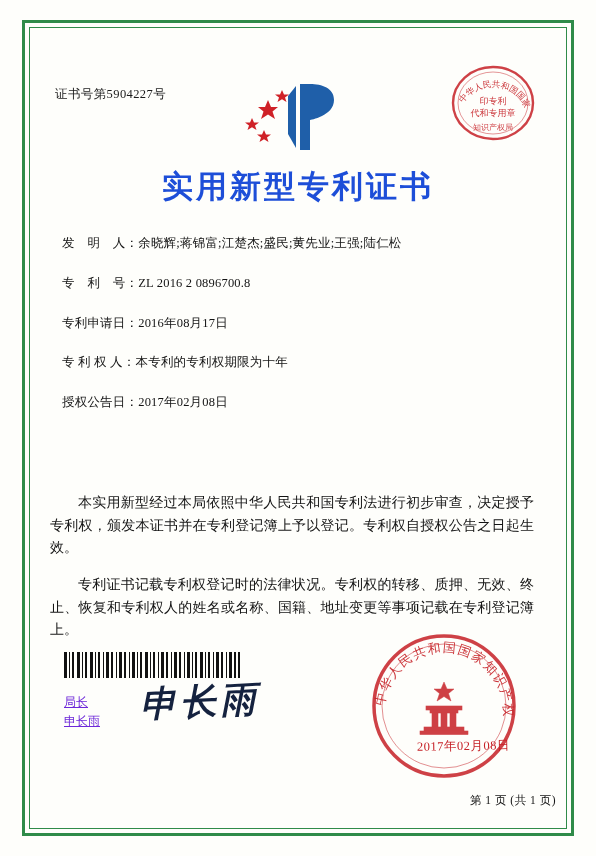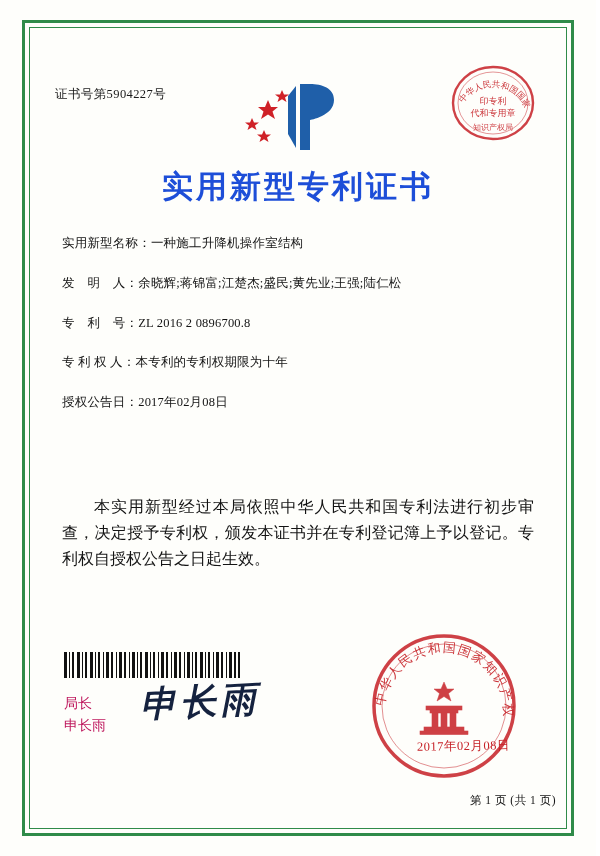--- a/index.html
+++ b/index.html
@@ -109,24 +109,24 @@
   .field-label {
     display: inline;
   }
   .field-value {
     display: inline;
   }
 
   
   .paras {
     position: absolute;
-    left: 22px;
+    left: 10px;
     right: 22px;
     top: 440px;
-    font-size: 16px;
+    font-size: 14px;
     line-height: 1.62;
     color: #141414;
     text-align: justify;
   }
   .para {
     text-indent: 2em;
     margin-bottom: 3px;
   }
 
   
@@ -137,23 +137,24 @@
     width: 176px;
     height: 26px;
     overflow: hidden;
   }
 
   
   .sig-block {
     position: absolute;
     left: 24px;
     top: 655px;
-    font-size: 14px;
-    color: #be185d;
+    font-size: 12px;
+    color: #6d28d9;
     line-height: 1.55;
+    text-decoration: underline;
   }
   .signature {
     position: absolute;
     left: 100px;
     top: 640px;
     font-size: 36px;
     font-family: "DejaVu Serif", serif;
     color: #15223f;
     letter-spacing: 4px;
     transform: rotate(-3deg);
@@ -226,38 +227,39 @@
         <text x="43" y="44" text-anchor="middle" font-size="9" fill="#c62026" opacity="0.9" font-family="DejaVu Serif, serif">印专利</text>
         <text x="43" y="56" text-anchor="middle" font-size="9" fill="#c62026" opacity="0.9" font-family="DejaVu Serif, serif">代和专用章</text>
         <text x="43" y="70" text-anchor="middle" font-size="8" fill="#c62026" opacity="0.85" font-family="DejaVu Serif, serif">知识产权局</text>
       </svg>
     </div>
 
     <div class="title">实用新型专利证书</div>
 
     <div class="fields">
       <div class="field-row">
-        <span class="field-label">实用新型名称：</span><span class="field-value">一种施工升降机操作室结构</span>
-      </div>
-      <div class="field-row">
         <span class="field-label">发　明　人：</span><span class="field-value">余晓辉;蒋锦富;江楚杰;盛民;黄先业;王强;陆仁松</span>
       </div>
       <div class="field-row">
         <span class="field-label">专　利　号：</span><span class="field-value">ZL 2016 2 0896700.8</span>
+      </div>
+      <div class="field-row">
+        <span class="field-label">专利申请日：</span><span class="field-value">2016年08月17日</span>
       </div>
       <div class="field-row">
         <span class="field-label">专 利 权 人：</span><span class="field-value">本专利的专利权期限为十年</span>
       </div>
       <div class="field-row">
         <span class="field-label">授权公告日：</span><span class="field-value">2017年02月08日</span>
       </div>
     </div>
 
     <div class="paras">
       <p class="para">本实用新型经过本局依照中华人民共和国专利法进行初步审查，决定授予专利权，颁发本证书并在专利登记簿上予以登记。专利权自授权公告之日起生效。</p>
+      <p class="para">专利证书记载专利权登记时的法律状况。专利权的转移、质押、无效、终止、恢复和专利权人的姓名或名称、国籍、地址变更等事项记载在专利登记簿上。</p>
     </div>
 
     <div class="barcode">
       <svg viewBox="0 0 176 26" width="176" height="26" preserveAspectRatio="none">
         <g fill="#111">
           <rect x="0" y="0" width="3" height="26"></rect>
             <rect x="5" y="0" width="1" height="26"></rect>
           <rect x="8" y="0" width="2" height="26"></rect>
             <rect x="13" y="0" width="3" height="26"></rect>
           <rect x="18" y="0" width="1" height="26"></rect>

